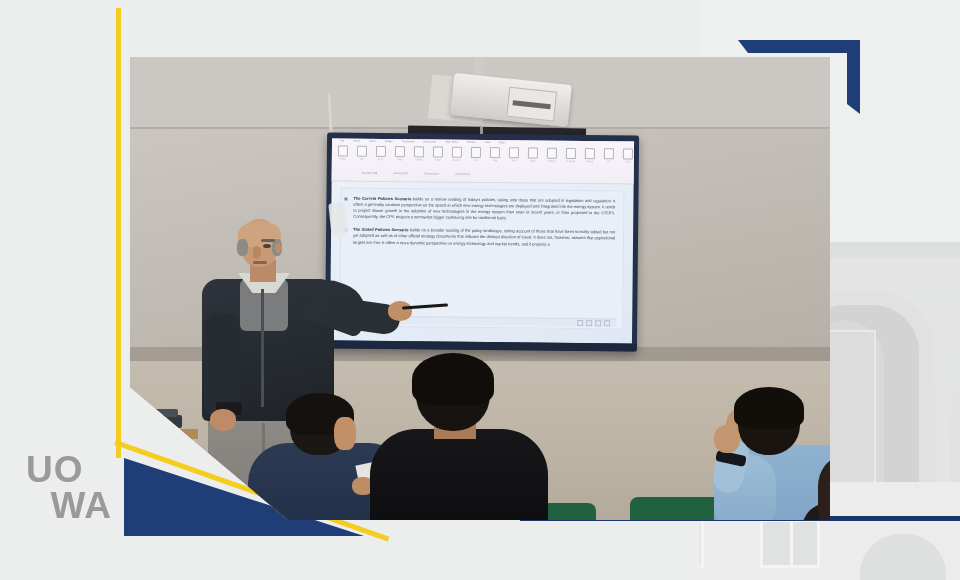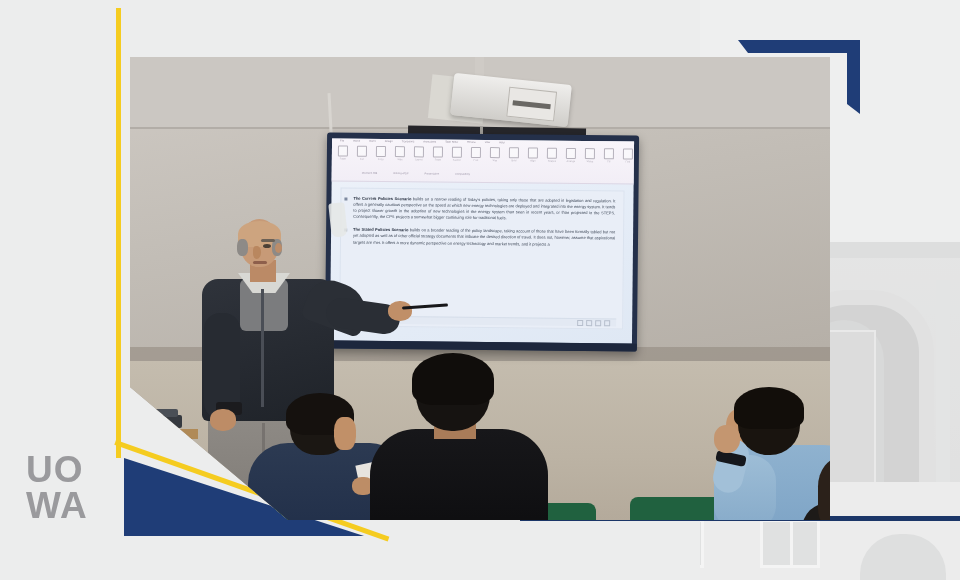--- a/index.html
+++ b/index.html
@@ -227,21 +227,21 @@
   .seat-c{left:500px;top:440px;width:104px;height:26px;}
   .seat-d{left:606px;top:452px;width:96px;height:20px;}
 
   
   .socket{position:absolute;left:186px;top:246px;width:10px;height:12px;background:#cfc9c0;opacity:.7;}
 
   
   .logo{position:absolute;left:26px;top:452px;width:86px;height:78px;color:#9a9a9d;}
   .logo div{font-weight:700;letter-spacing:1px;line-height:.96;}
   .logo .l1{font-size:37px;}
-  .logo .l2{font-size:37px;}
+  .logo .l2{font-size:37px;text-align:right;}
 </style>
 </head>
 <body>
 
 <div id="stage">
 
   <div class="watermark">
     <div class="wm-sky"></div>
     <div class="wm-block"></div>
     <div class="wm-cornice"></div>

